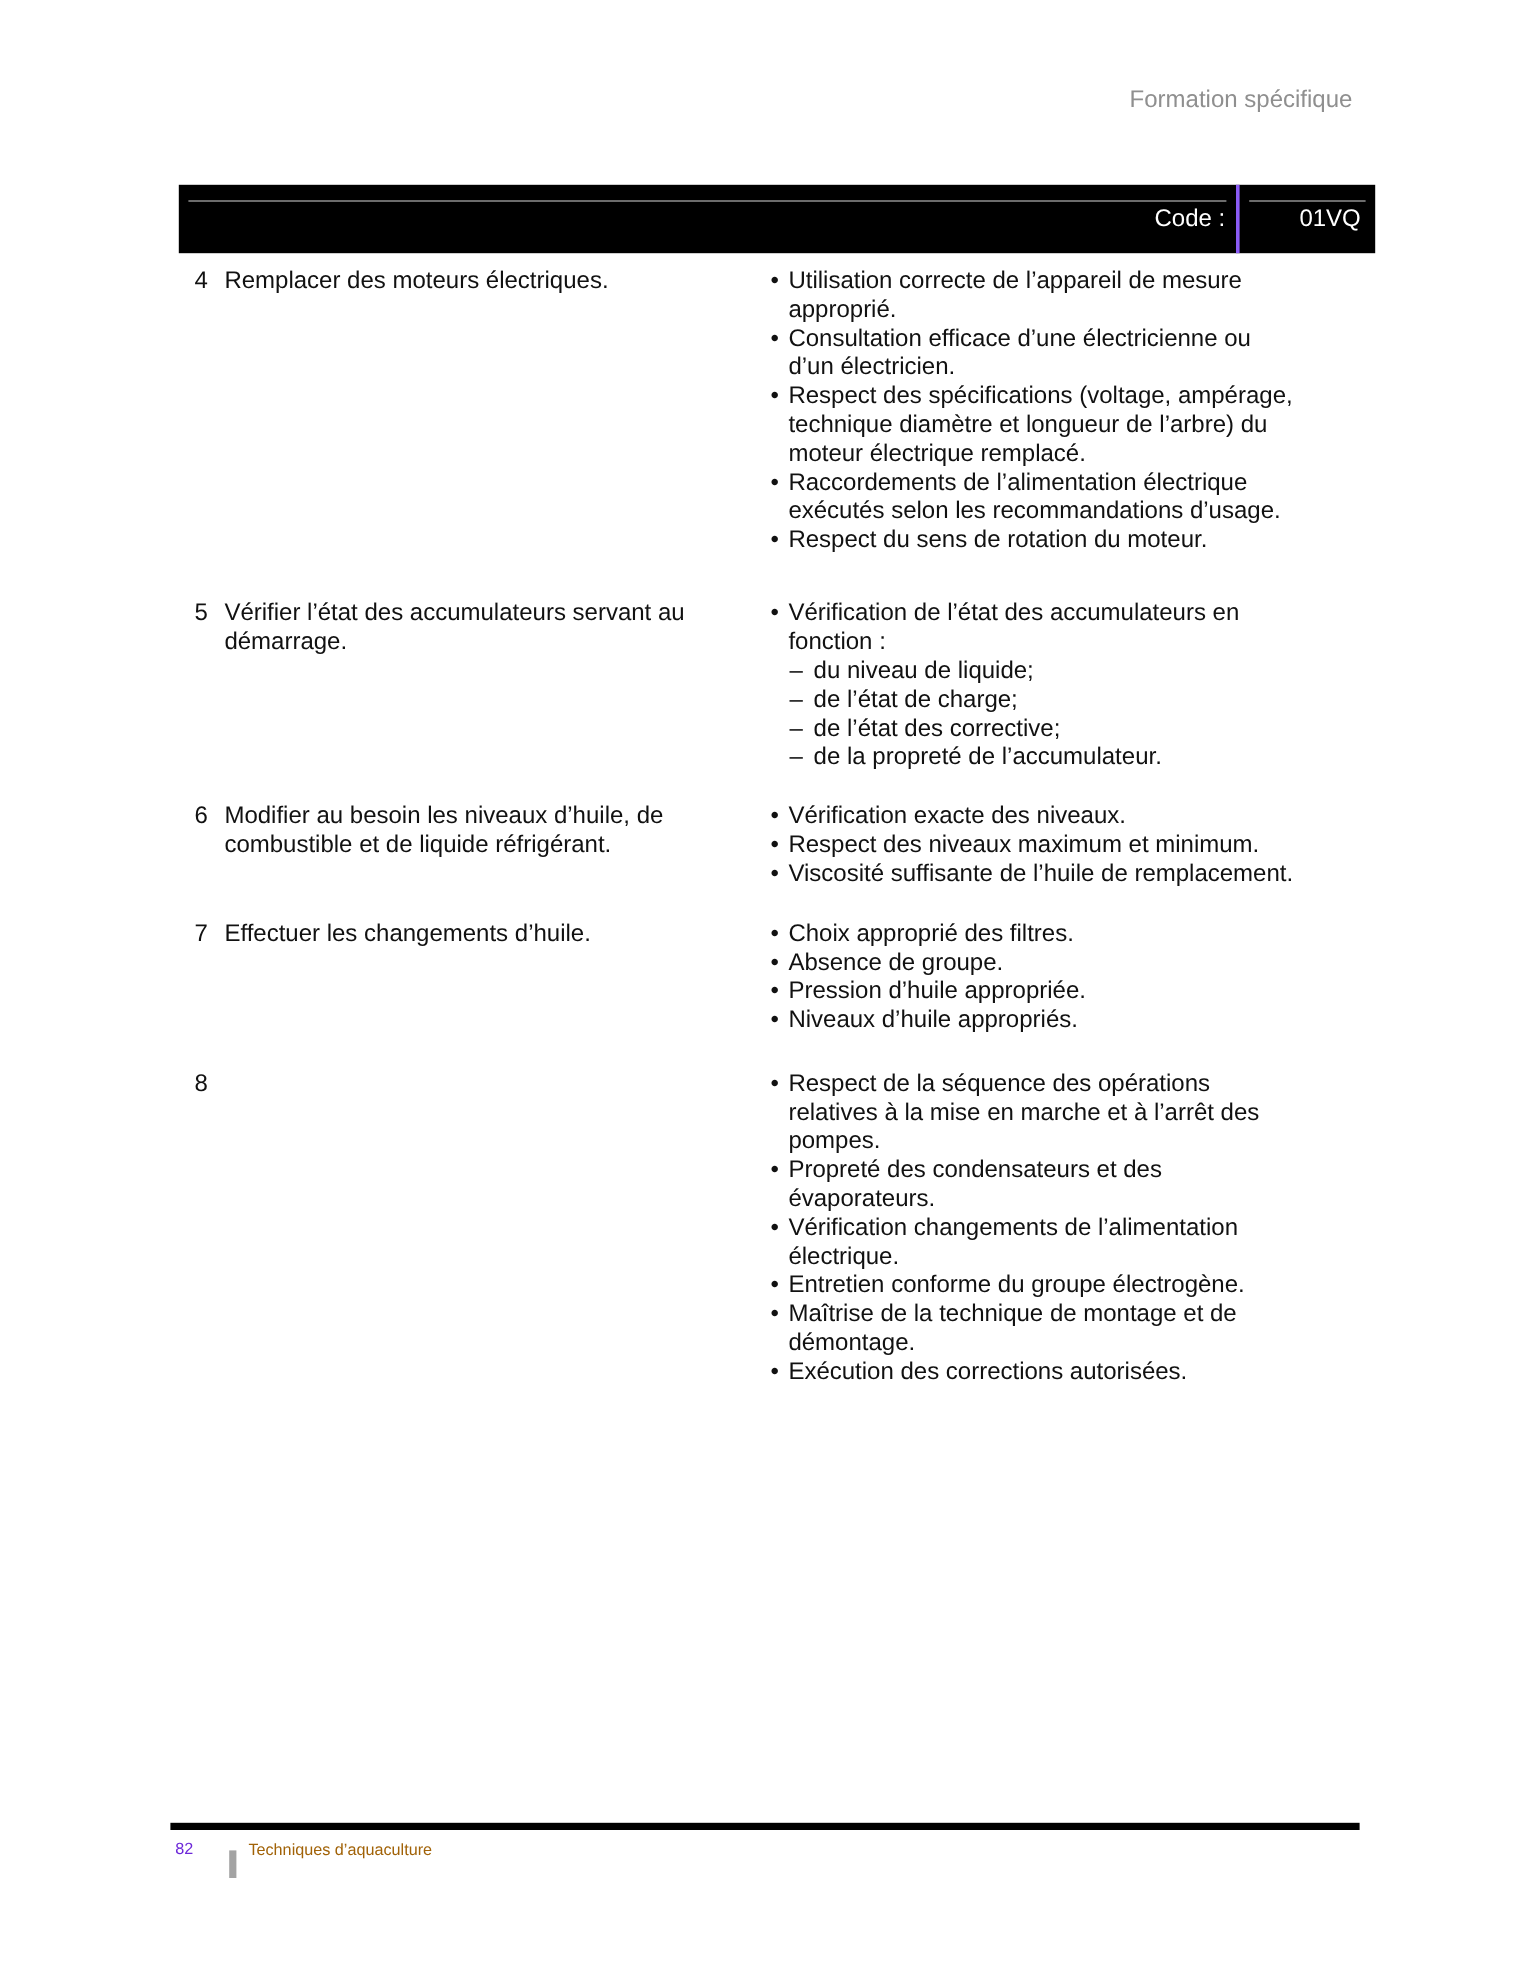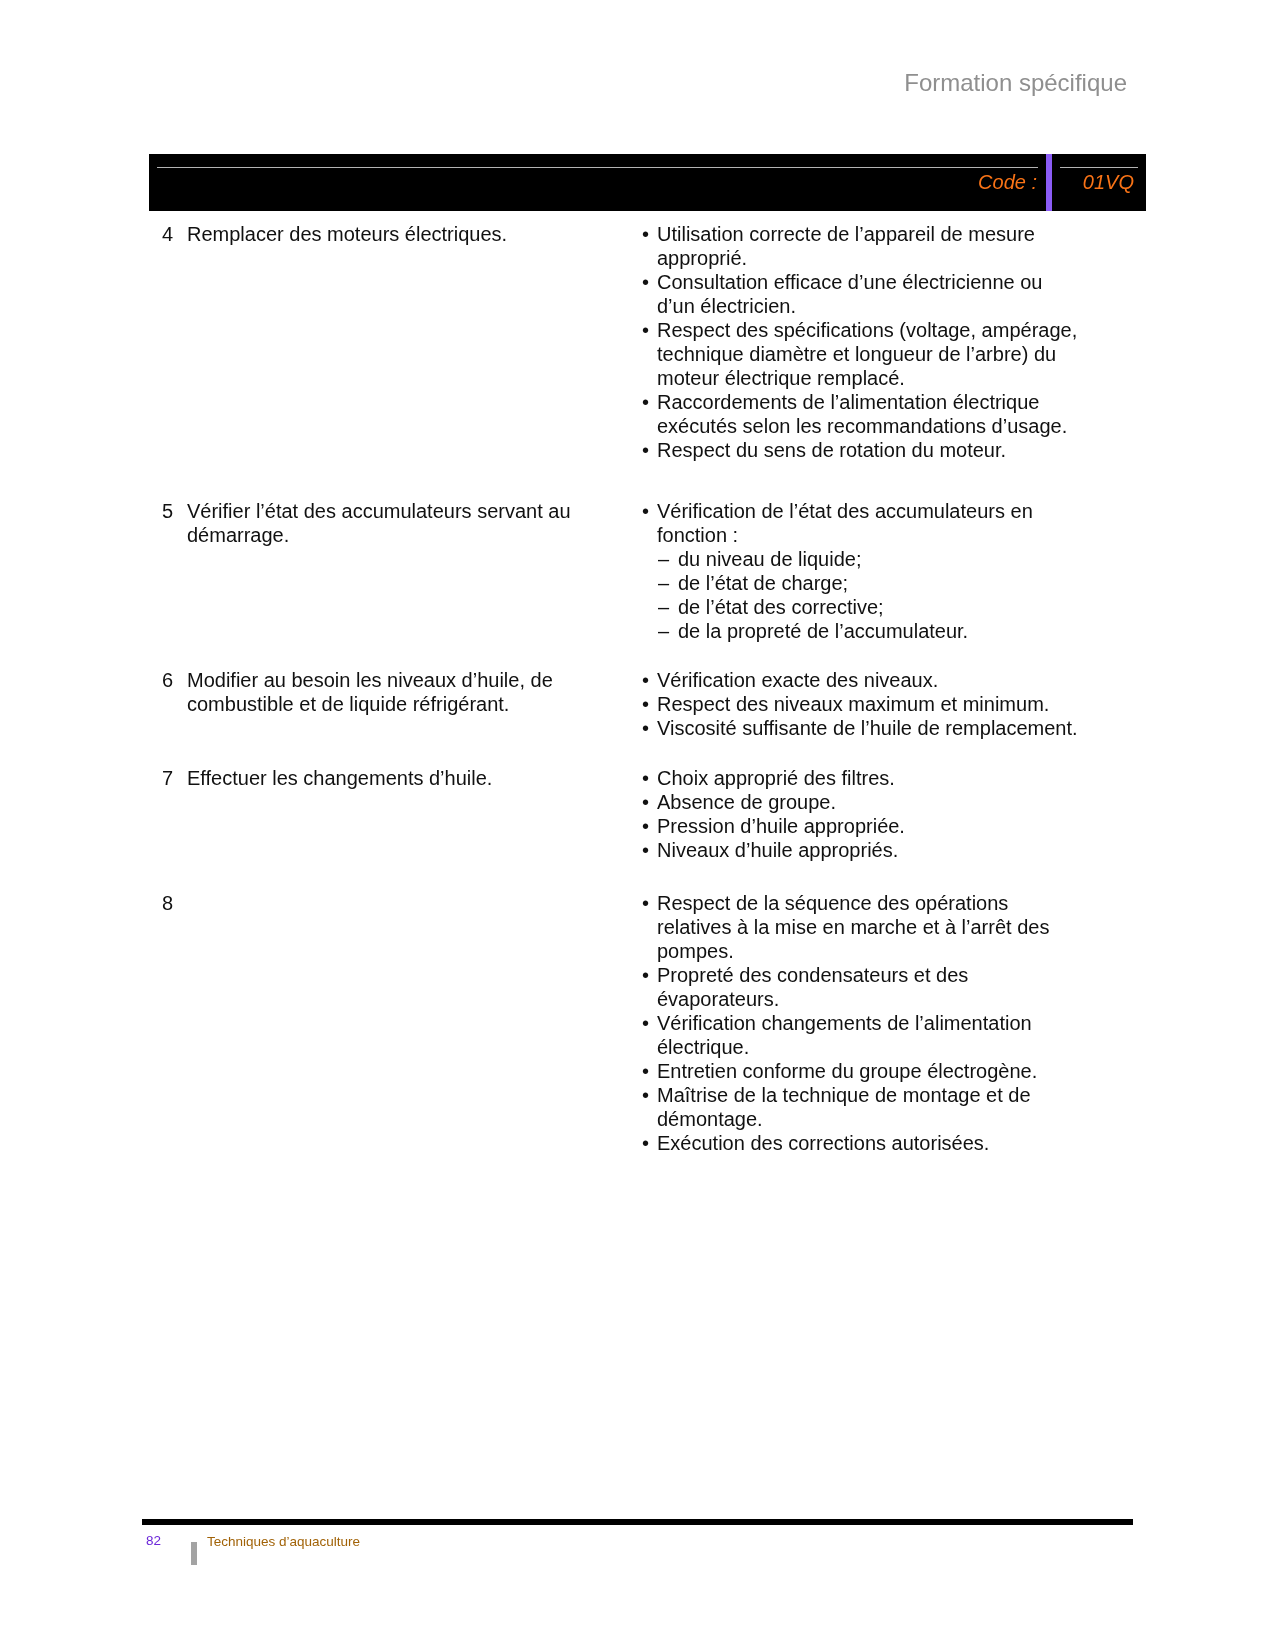--- a/index.html
+++ b/index.html
@@ -7,43 +7,42 @@
     position:relative;
     width:1275px; height:1650px;
     margin:0 auto;
     background:#ffffff;
     font-family:"Liberation Sans", sans-serif;
     color:#111111;
     overflow:hidden;
   }
   .running-header {
     position:absolute; top:71px; right:148px;
-    font-size:24px; line-height:24px;
+    font-size:20px; line-height:24px;
     color:#8f8f8f;
     white-space:nowrap;
   }
   .code-bar {
     position:absolute; left:149px; top:154px;
     width:997px; height:57px;
     background:#000000;
     display:flex;
     box-sizing:border-box;
   }
   .code-cell { position:relative; height:100%; box-sizing:border-box; }
   .code-cell.left  { flex:1; }
-  .code-cell.right { width:100px; border-left:6px solid #8b5cf6; }
+  .code-cell.right { width:116px; border-left:3px solid #8b5cf6; }
   .cell-rule {
     position:absolute; top:13px; left:8px; right:8px; height:1px;
     background:#b3b3b3;
   }
   .code-text {
     position:absolute; top:16px;
-    color:#f97316; font-size:20px; line-height:24px;
+    color:#ffffff; font-size:20px; line-height:24px;
     white-space:nowrap;
-    font-style:italic;
   }
   .code-cell.left  .code-text { right:9px; }
   .code-cell.right .code-text { right:12px; }
 
   .rows { position:absolute; left:0; top:0; width:100%; }
   .row {
     position:absolute; left:162px; width:932px;
     display:grid;
     grid-template-columns:25px 390px 65px 452px;
     font-size:20px; line-height:24px;

